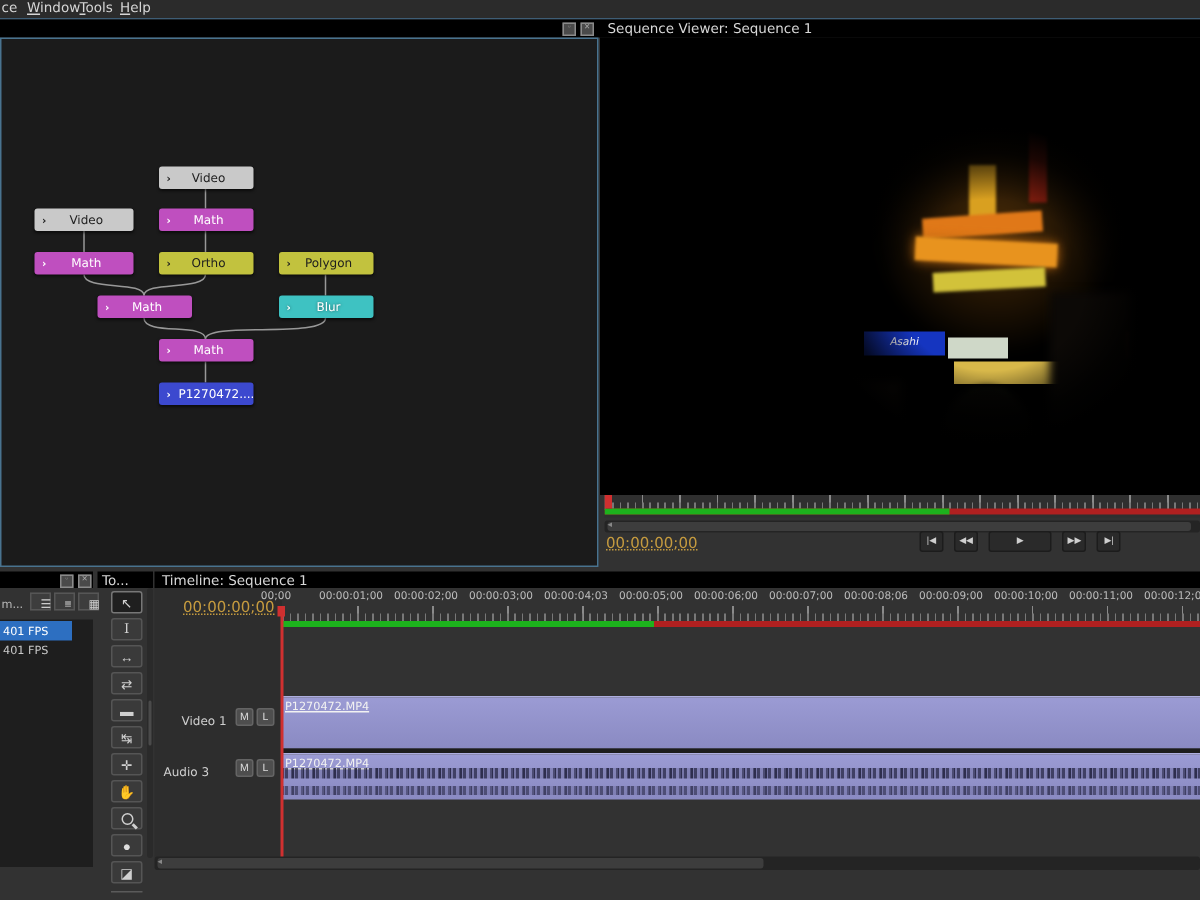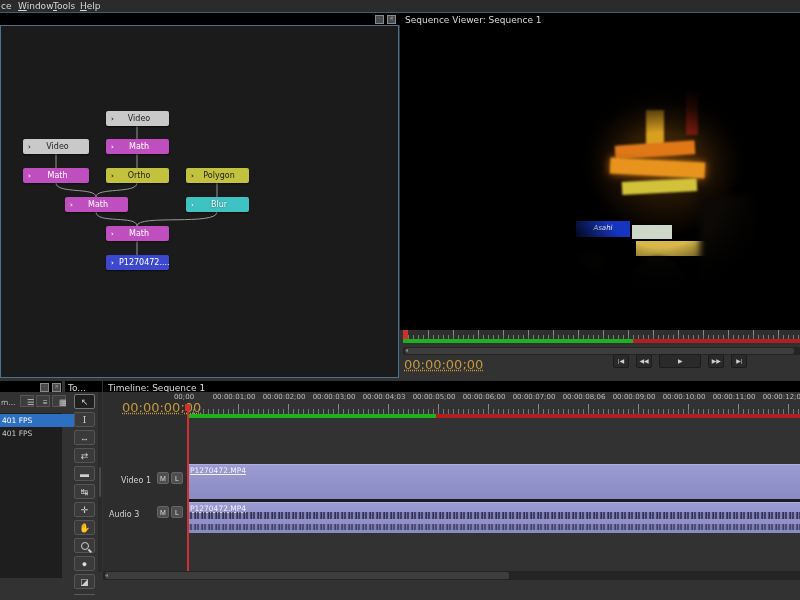--- a/index.html
+++ b/index.html
@@ -36,28 +36,28 @@
   #viewer-ruler{left:403px;top:330px;width:397px;height:15px;background:#2f2f2f;overflow:hidden;}
   .ticks-small{position:absolute;left:0;right:0;height:5px;
     background:repeating-linear-gradient(90deg,#787878 0 1px,transparent 1px 5px);}
   .ticks-tall{position:absolute;left:0;right:0;height:10px;
     background:repeating-linear-gradient(90deg,#8a8a8a 0 1px,transparent 1px 25px);}
   .cache-red{position:absolute;left:0;right:0;height:4px;background:#b02020;}
   .cache-green{position:absolute;left:0;height:4px;background:#1db21d;}
   .playhead-flag{position:absolute;width:5px;height:9px;background:#d03030;}
   .hscroll{position:absolute;background:#242424;border-radius:2px;}
   .hscroll .thumb{position:absolute;top:1px;bottom:1px;left:2px;background:#3d3d3d;border-radius:2px;}
-  .timecode{color:#c49a3f;font-size:13px;text-decoration:underline;
+  .timecode{color:#c49a3f;font-size:10px;text-decoration:underline;
     text-decoration-style:dotted;white-space:nowrap;}
   .transport-btn{position:relative;height:14px;background:#2a2a2a;border:1px solid #1c1c1c;
     border-radius:2px;color:#cfcfcf;font-size:6px;line-height:13px;text-align:center;
     padding:0;margin:0 1px;display:inline-block;vertical-align:top;}
   
   #project-list{left:0;top:413px;width:62px;height:165px;background:#1e1e1e;}
-  .media-row{position:absolute;left:0;width:74px;height:13px;color:#c8c8c8;
+  .media-row{position:absolute;left:0;width:48px;height:13px;color:#c8c8c8;
     font-size:7.5px;line-height:13px;padding-left:2px;box-sizing:border-box;white-space:nowrap;}
   .media-row.selected{background:#2d6fc1;color:#fff;}
   .view-btn{width:13px;height:12px;background:#3d3d3d;border:1px solid #565656;
     color:#cdcdcd;font-size:8px;line-height:11px;text-align:center;margin-left:2px;}
   
   .tool-btn{position:absolute;left:74px;width:21px;height:15px;background:#3a3a3a;
     border:1px solid #555;border-radius:2px;color:#d0d0d0;font-size:9px;line-height:14px;
     text-align:center;padding:0;}
   .tool-btn.selected{background:#1f1f1f;border-color:#777;}
   

